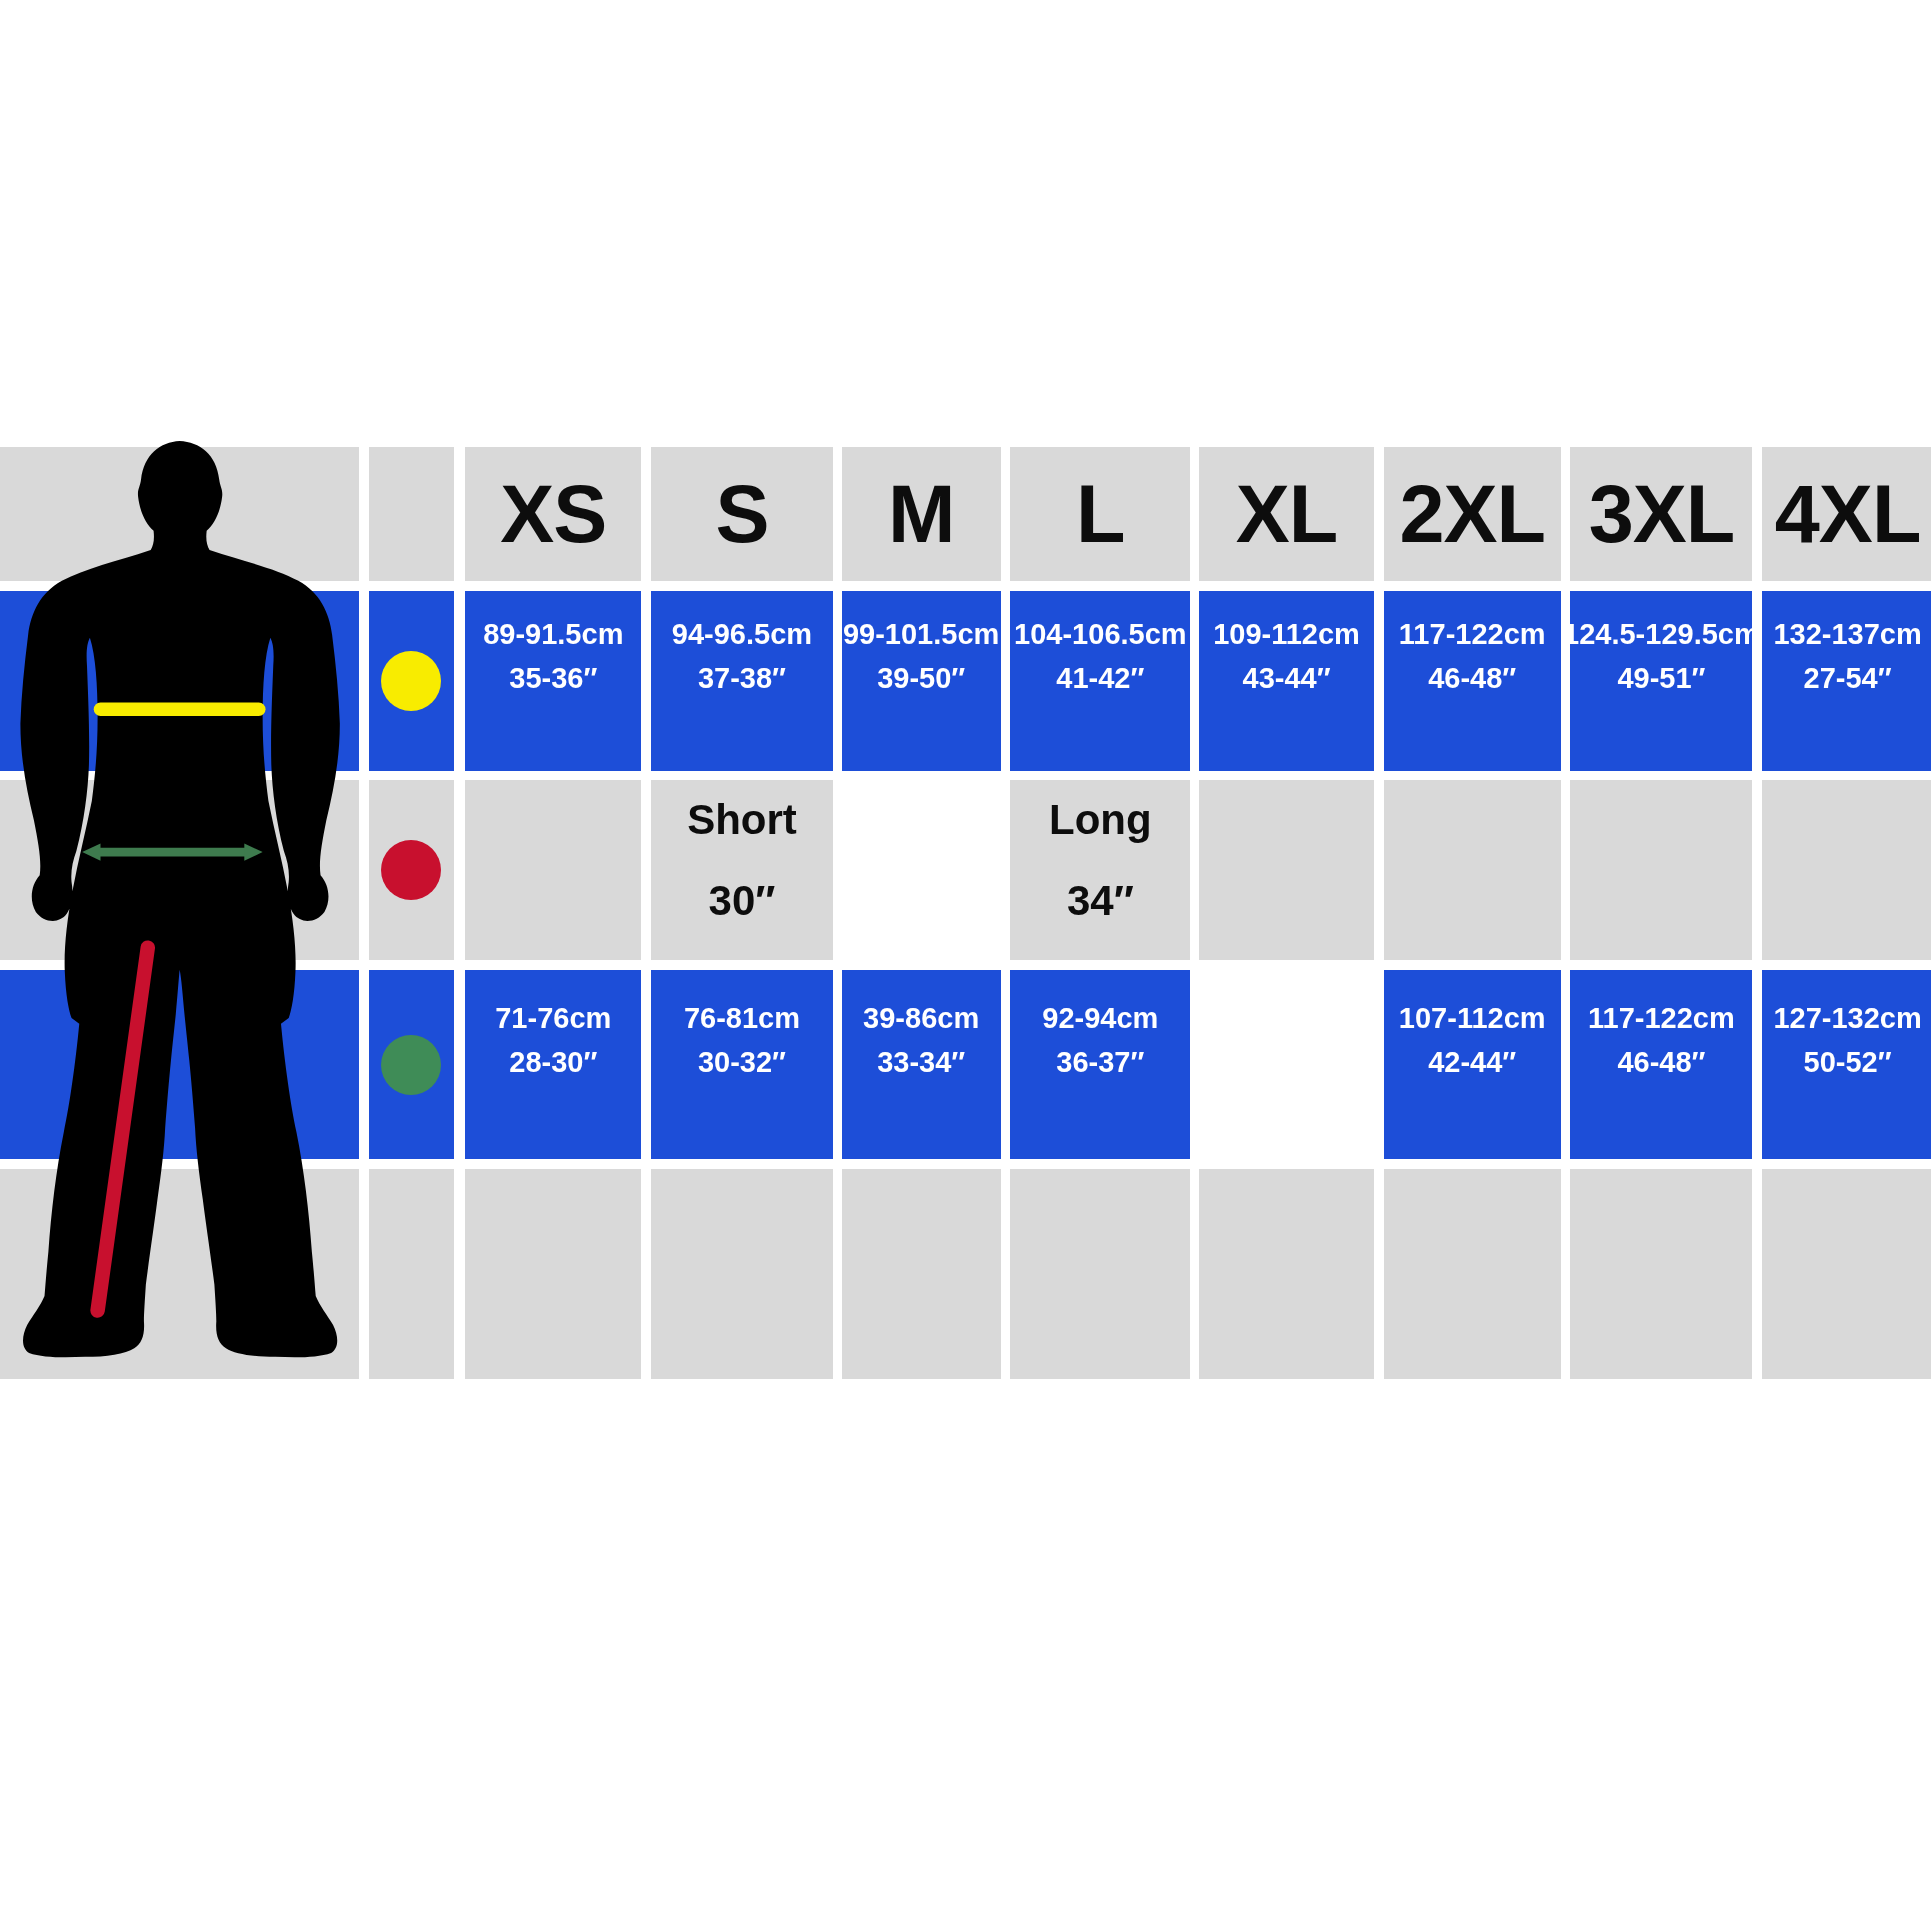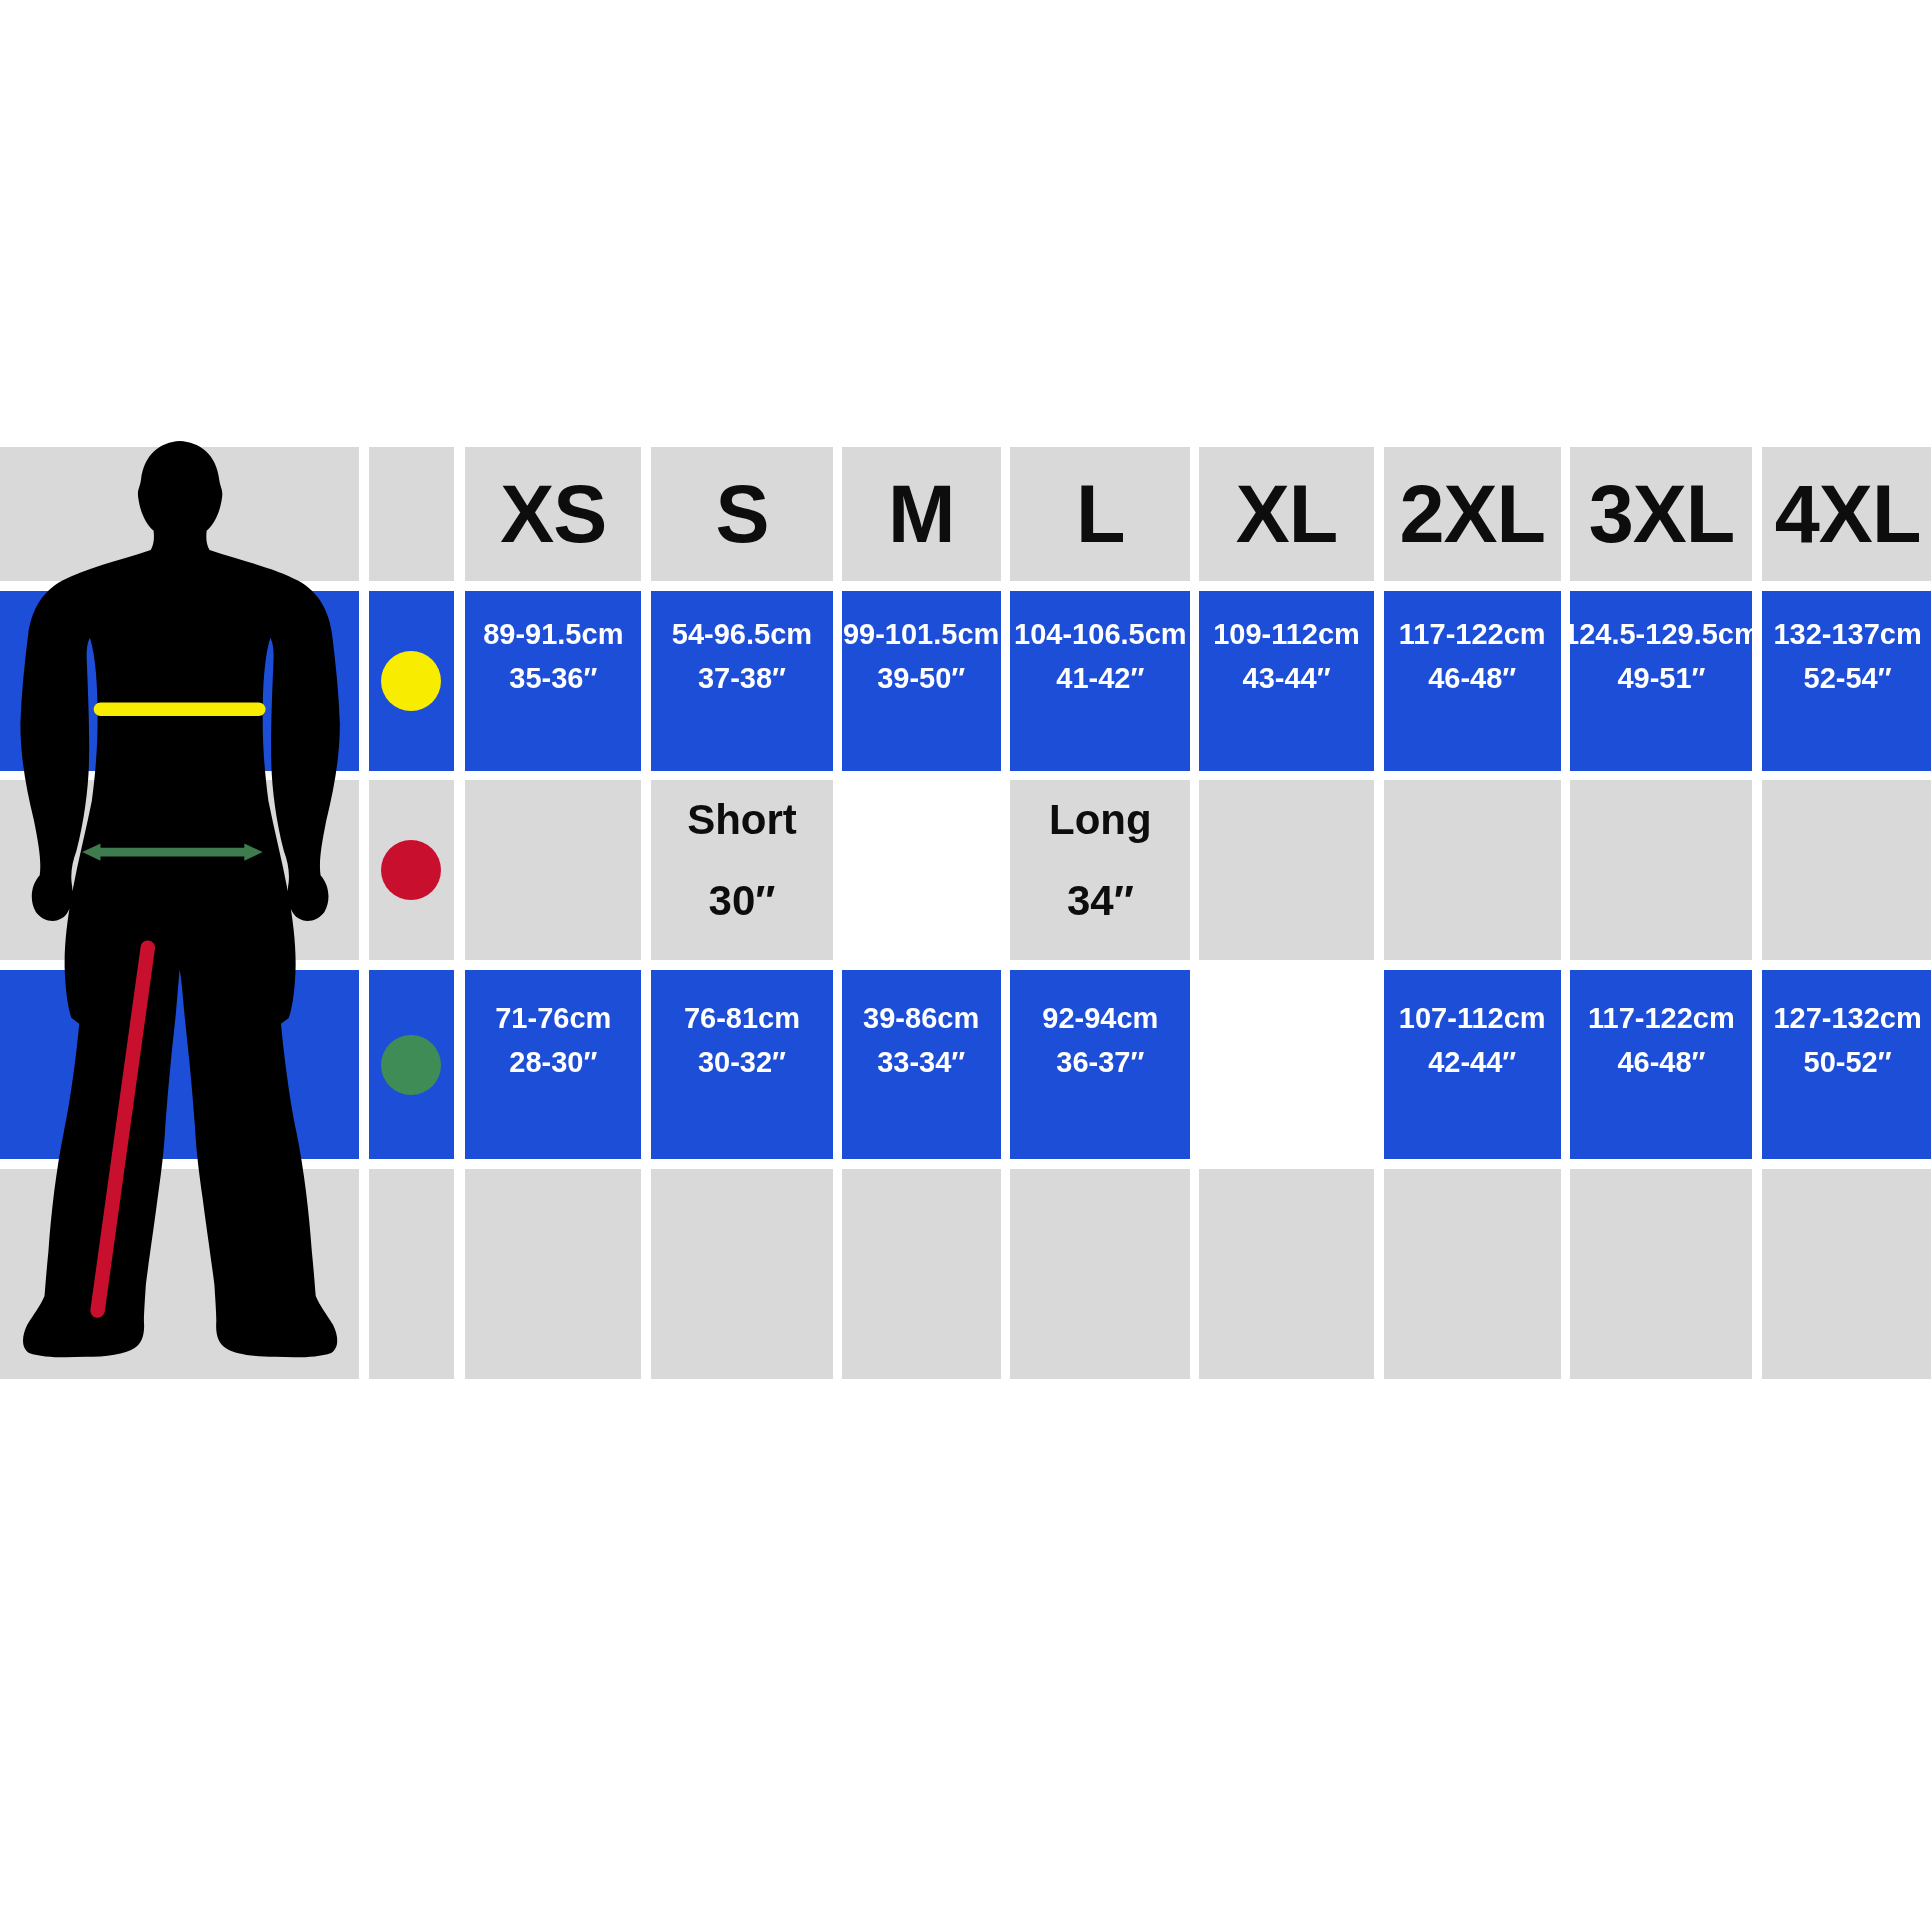--- a/index.html
+++ b/index.html
@@ -73,21 +73,21 @@
       </div>
 
     <div class="cell dark col3  row2">
         <div class="vwrap">
           <span>89-91.5cm</span>
           <span>35-36″</span>
         </div>
       </div>
     <div class="cell dark col4  row2">
         <div class="vwrap">
-          <span>54-96.5cm</span>
+          <span>94-96.5cm</span>
           <span>37-38″</span>
         </div>
       </div>
     <div class="cell dark col5  row2">
         <div class="vwrap">
           <span>99-101.5cm</span>
           <span>39-50″</span>
         </div>
       </div>
     <div class="cell dark col6  row2">
@@ -110,21 +110,21 @@
       </div>
     <div class="cell dark col9  row2">
         <div class="vwrap">
           <span>124.5-129.5cm</span>
           <span>49-51″</span>
         </div>
       </div>
     <div class="cell dark col10 row2">
         <div class="vwrap">
           <span>132-137cm</span>
-          <span>52-54″</span>
+          <span>27-54″</span>
         </div>
       </div>
 
     <div class="cell light col3  row3"></div>
     <div class="cell light col4  row3">
         <div class="legwrap">
           <span>Short</span>
           <span>30″</span>
         </div>
       </div>

